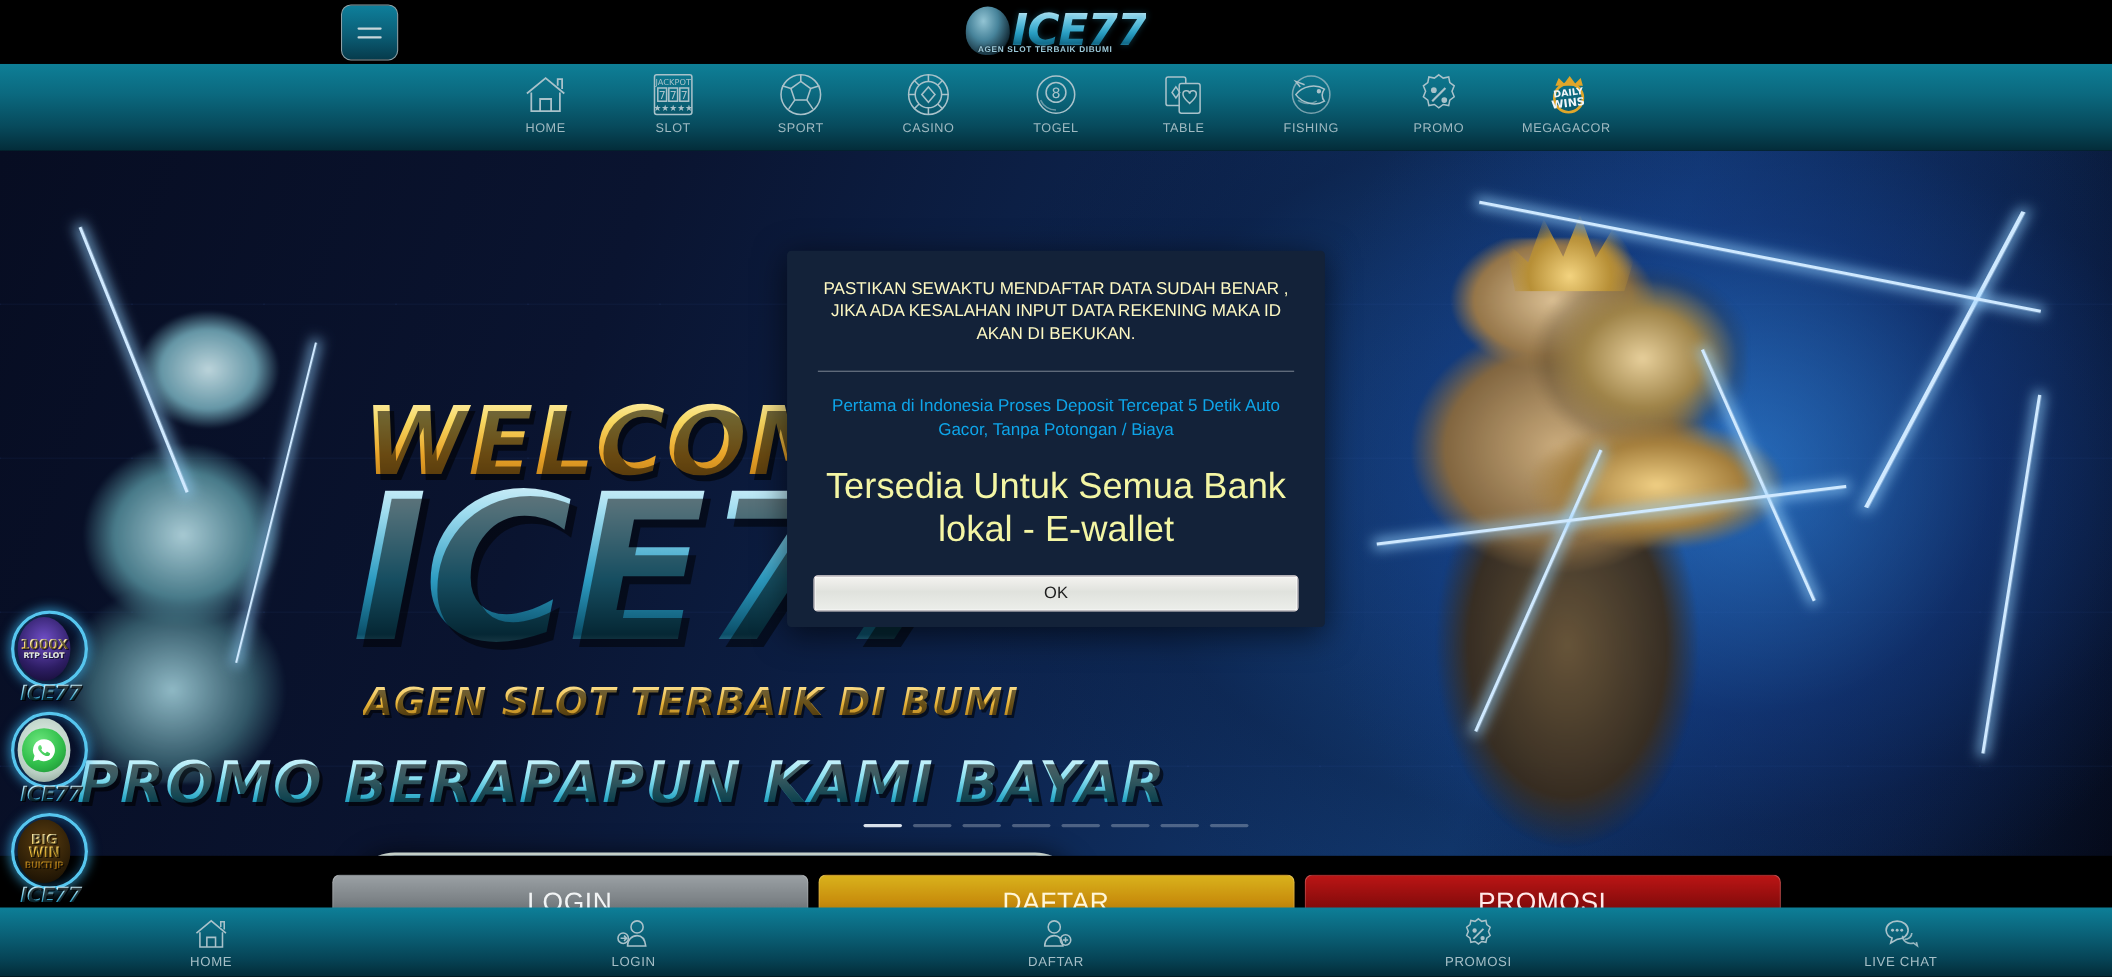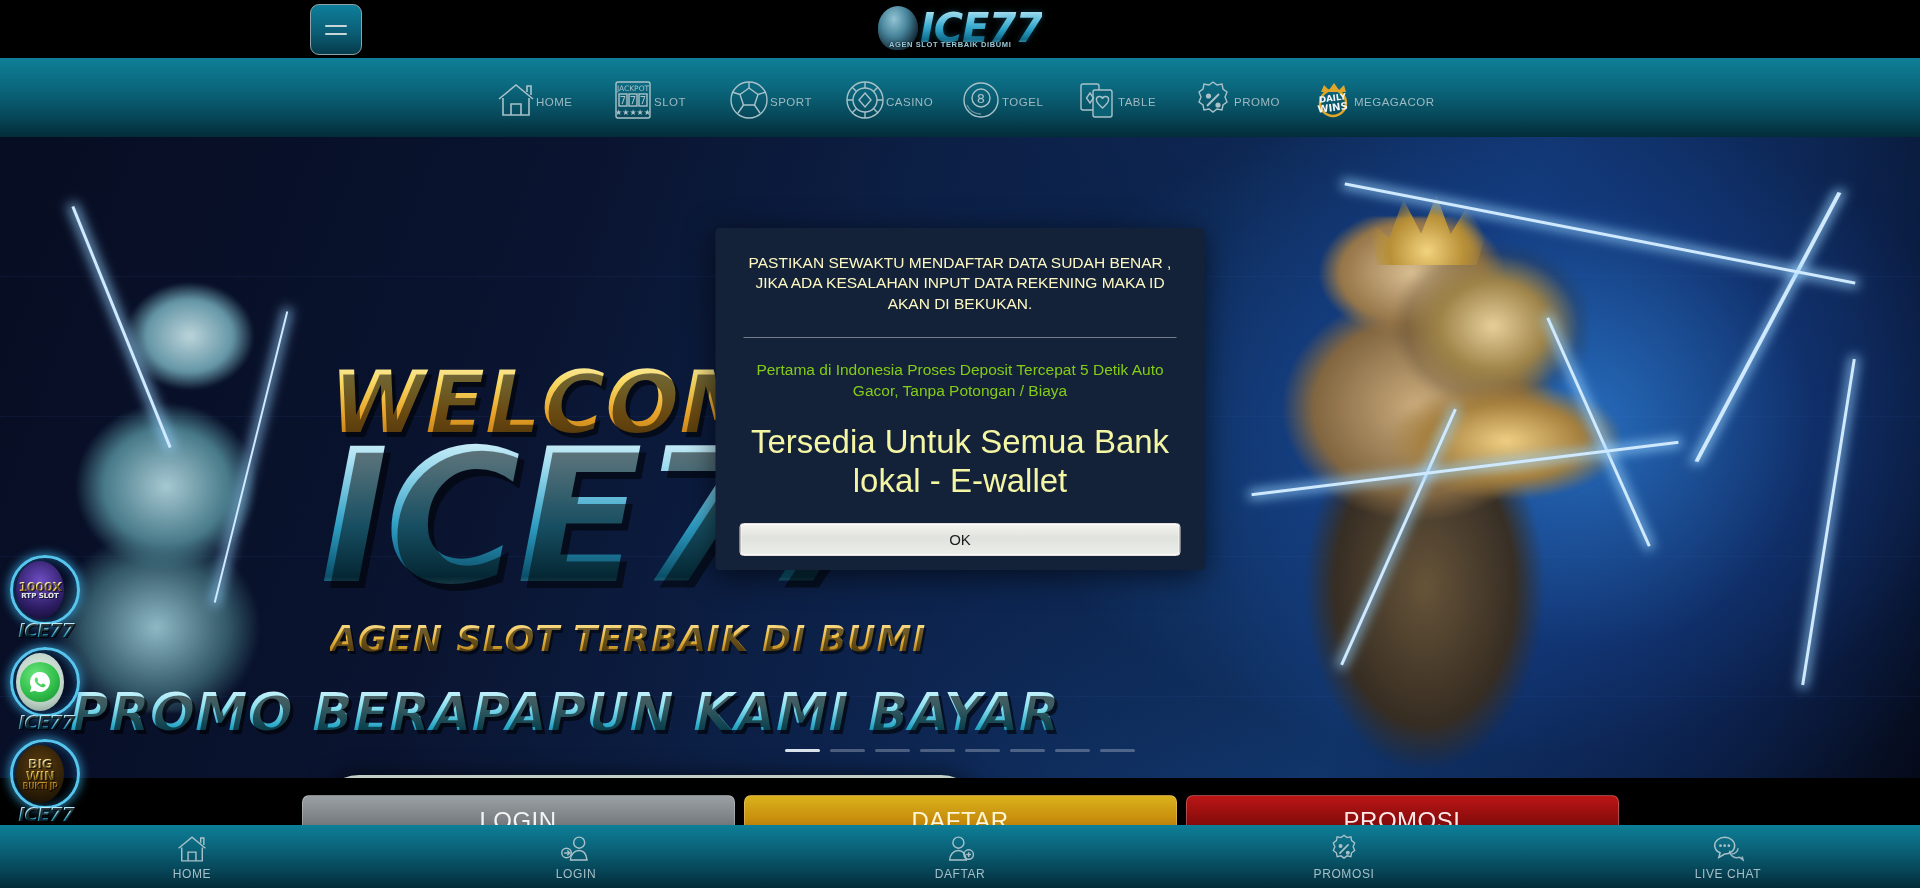--- a/index.html
+++ b/index.html
@@ -59,21 +59,21 @@
 
   
   .mainnav {
     position: absolute; top: 58px; left: 0; width: 1920px; height: 79px;
     background: linear-gradient(180deg, #0e7f97 0%, #0b697f 35%, #074a5c 72%, #032c39 100%);
     display: flex; align-items: flex-start; justify-content: center;
     z-index: 25;
   }
   .navitem {
     width: 116px; height: 79px; padding-top: 5px;
-    display: flex; flex-direction: row; align-items: center; justify-content: flex-start;
+    display: flex; flex-direction: column; align-items: center; justify-content: flex-start;
     cursor: pointer; user-select: none;
   }
   .navicon { height: 45px; display: flex; align-items: center; justify-content: center; }
   .navicon svg { display: block; }
   .navlabel {
     margin-top: 3px; font-size: 11.5px; letter-spacing: .5px;
     color: #9fb9c1; text-transform: uppercase;
   }
 
   
@@ -283,21 +283,21 @@
     border-radius: 4px;
     box-shadow: 0 6px 30px rgba(0,0,0,.6);
     padding: 25px 24px 14px 24px;
     z-index: 60;
   }
   .m-warn {
     color: #fef9c3; font-size: 15.5px; line-height: 1.32; text-align: center;
     text-transform: uppercase;
   }
   .m-hr { height: 1px; background: rgba(230,236,240,.45); margin: 23px 4px 22px 4px; }
-  .m-line1 { color: #84cc16; font-size: 15.5px; line-height: 1.32; text-align: center; }
+  .m-line1 { color: #0ea5e9; font-size: 15.5px; line-height: 1.32; text-align: center; }
   .m-big {
     color: #f4f6a4; font-size: 33px; line-height: 1.18; text-align: center;
     margin: 22px 0 14px 0;
   }
   .m-line2 { color: #eaf0ae; font-size: 15px; line-height: 1.32; text-align: center; }
   .m-ok {
     margin-top: 22px; width: 100%; height: 33px;
     border-radius: 4px; border: 1px solid #e7dede;
     background: linear-gradient(180deg, #f4f3f0 0%, #e0e2dd 45%, #eceeea 100%);
     box-shadow: inset 0 0 0 1px rgba(255,255,255,.7);
@@ -394,20 +394,32 @@
         <svg width="42" height="42" viewBox="0 0 42 42" fill="none" stroke="#a9c2ca" stroke-width="1.4">
           <rect x="5" y="5" width="18" height="26" rx="2"></rect>
           <rect x="17" y="11" width="19" height="27" rx="2" fill="#0a6174"></rect>
           <path d="M14 14 L17.5 19 L14 24 L10.5 19 Z"></path>
           <path d="M26.5 29 c-3-3-6-5-6-8 a3 3 0 0 1 6-1 a3 3 0 0 1 6 1 c0 3-3 5-6 8 Z"></path>
         </svg>
       </div>
       <div class="navlabel">TABLE</div>
     </div>
 
+    <div class="navitem">
+      <div class="navicon">
+        <svg width="44" height="42" viewBox="0 0 44 42" fill="none" stroke="#a9c2ca" stroke-width="1.4">
+          <circle cx="22" cy="21" r="17" stroke-opacity=".7"></circle>
+          <path d="M8 21 c6-8 18-10 26-5 c-3 4-3 7 0 11 c-8 5-20 2-26-6 Z"></path>
+          <path d="M12 14 l-4-5 l8 3"></path>
+            <circle cx="29" cy="18" r="1.3" fill="#a9c2ca"></circle>
+          <path d="M10 26 c5 4 12 4 17 1" stroke-opacity=".6"></path>
+        </svg>
+      </div>
+      <div class="navlabel">FISHING</div>
+    </div>
 
 
 
     <div class="navitem">
       <div class="navicon">
         <svg width="42" height="42" viewBox="0 0 42 42" fill="none" stroke="#a9c2ca" stroke-width="1.4">
           <path d="M21 3 l4 3 l5-1 l1 5 l4 3 l-2 5 l2 5 l-4 3 l-1 5 l-5-1 l-4 3 l-4-3 l-5 1 l-1-5 l-4-3 l2-5 l-2-5 l4-3 l1-5 l5 1 Z"></path>
           <path d="M15 27 L27 15" stroke-width="2"></path>
           <circle cx="16.5" cy="17" r="2.6" fill="#a9c2ca" stroke="none"></circle>
           <circle cx="26" cy="26" r="2.6" fill="#a9c2ca" stroke="none"></circle>

